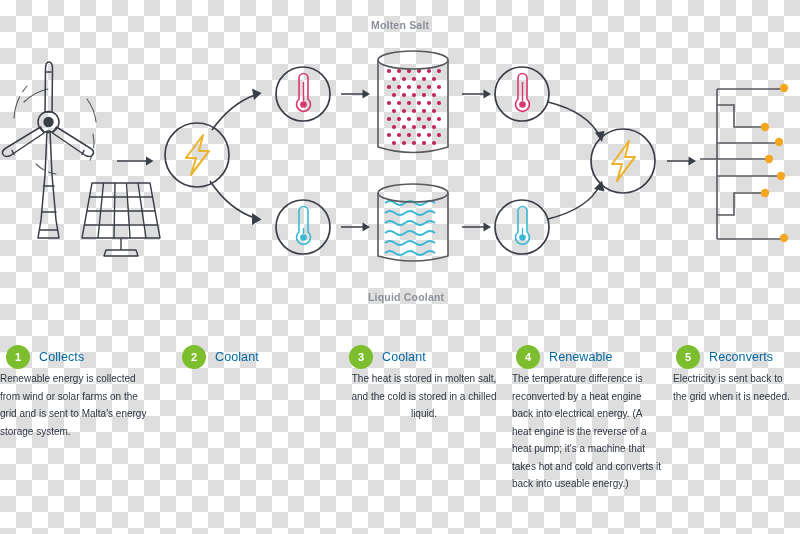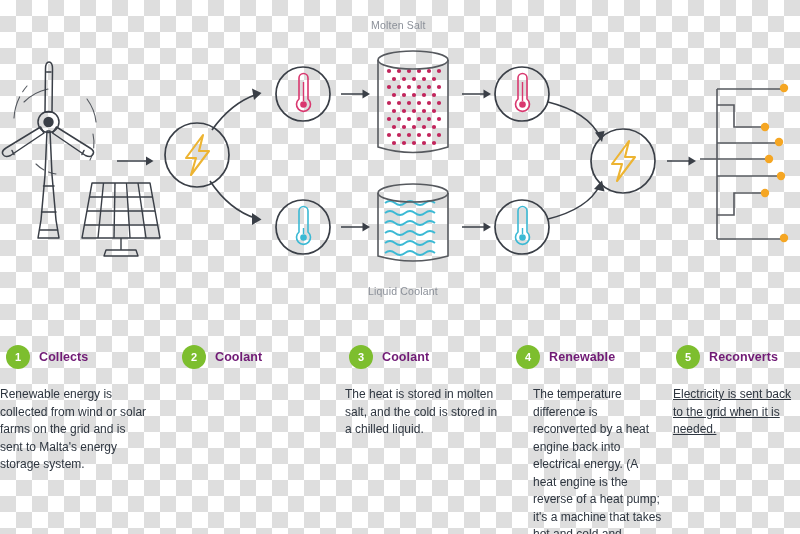--- a/index.html
+++ b/index.html
@@ -33,56 +33,56 @@
   .step-badge {
     width: 24px; height: 24px; border-radius: 50%;
     background: #7DBE2E;
     color: #ffffff;
     font-size: 11px; font-weight: bold;
     display: flex; align-items: center; justify-content: center;
     flex: 0 0 auto;
     line-height: 1;
   }
   .step-title {
-    font-size: 12.5px; font-weight: bold; color: #701a75;
+    font-size: 12.5px; font-weight: normal; color: #0369a1;
     letter-spacing: .1px;
     white-space: nowrap;
   }
   .step-body {
-    margin-top: 16px;
-    font-size: 12px;
+    margin-top: 0;
+    font-size: 10px;
     line-height: 17.5px;
     color: #2e3640;
   }
   .c1 { width: 178px; }
   .c1 .step-head { padding-left: 6px; }
   .c1 .step-body { width: 150px; }
   .c2 { width: 167px; }
   .c2 .step-head { padding-left: 4px; }
   .c2 .step-body { width: 160px; }
   .c3 { width: 167px; }
   .c3 .step-head { padding-left: 4px; }
-  .c3 .step-body { width: 158px; }
+  .c3 .step-body { width: 158px; text-align: center; }
   .c4 { width: 161px; }
   .c4 .step-head { padding-left: 4px; }
-  .c4 .step-body { width: 152px; padding-left: 21px; }
+  .c4 .step-body { width: 152px; }
   .c5 { width: 127px; }
   .c5 .step-head { padding-left: 3px; }
-  .c5 .step-body { width: 122px; text-decoration: underline; }
+  .c5 .step-body { width: 122px; }
 
   .tank-label {
     position: absolute;
     font-size: 10.5px;
-    font-weight: normal;
+    font-weight: bold;
     color: #8b9099;
     letter-spacing: .2px;
     white-space: nowrap;
   }
   #label-molten { left: 371px; top: 19px; }
-  #label-coolant { left: 368px; top: 285px; }
+  #label-coolant { left: 368px; top: 291px; }
 </style>
 </head>
 <body>
 
 <div id="stage">
 
   <svg id="diagram-svg" width="800" height="340" viewBox="0 0 800 340">
 
     <g fill="none" stroke="#3a3f47" stroke-width="1.5" stroke-linecap="round" stroke-linejoin="round">
 

